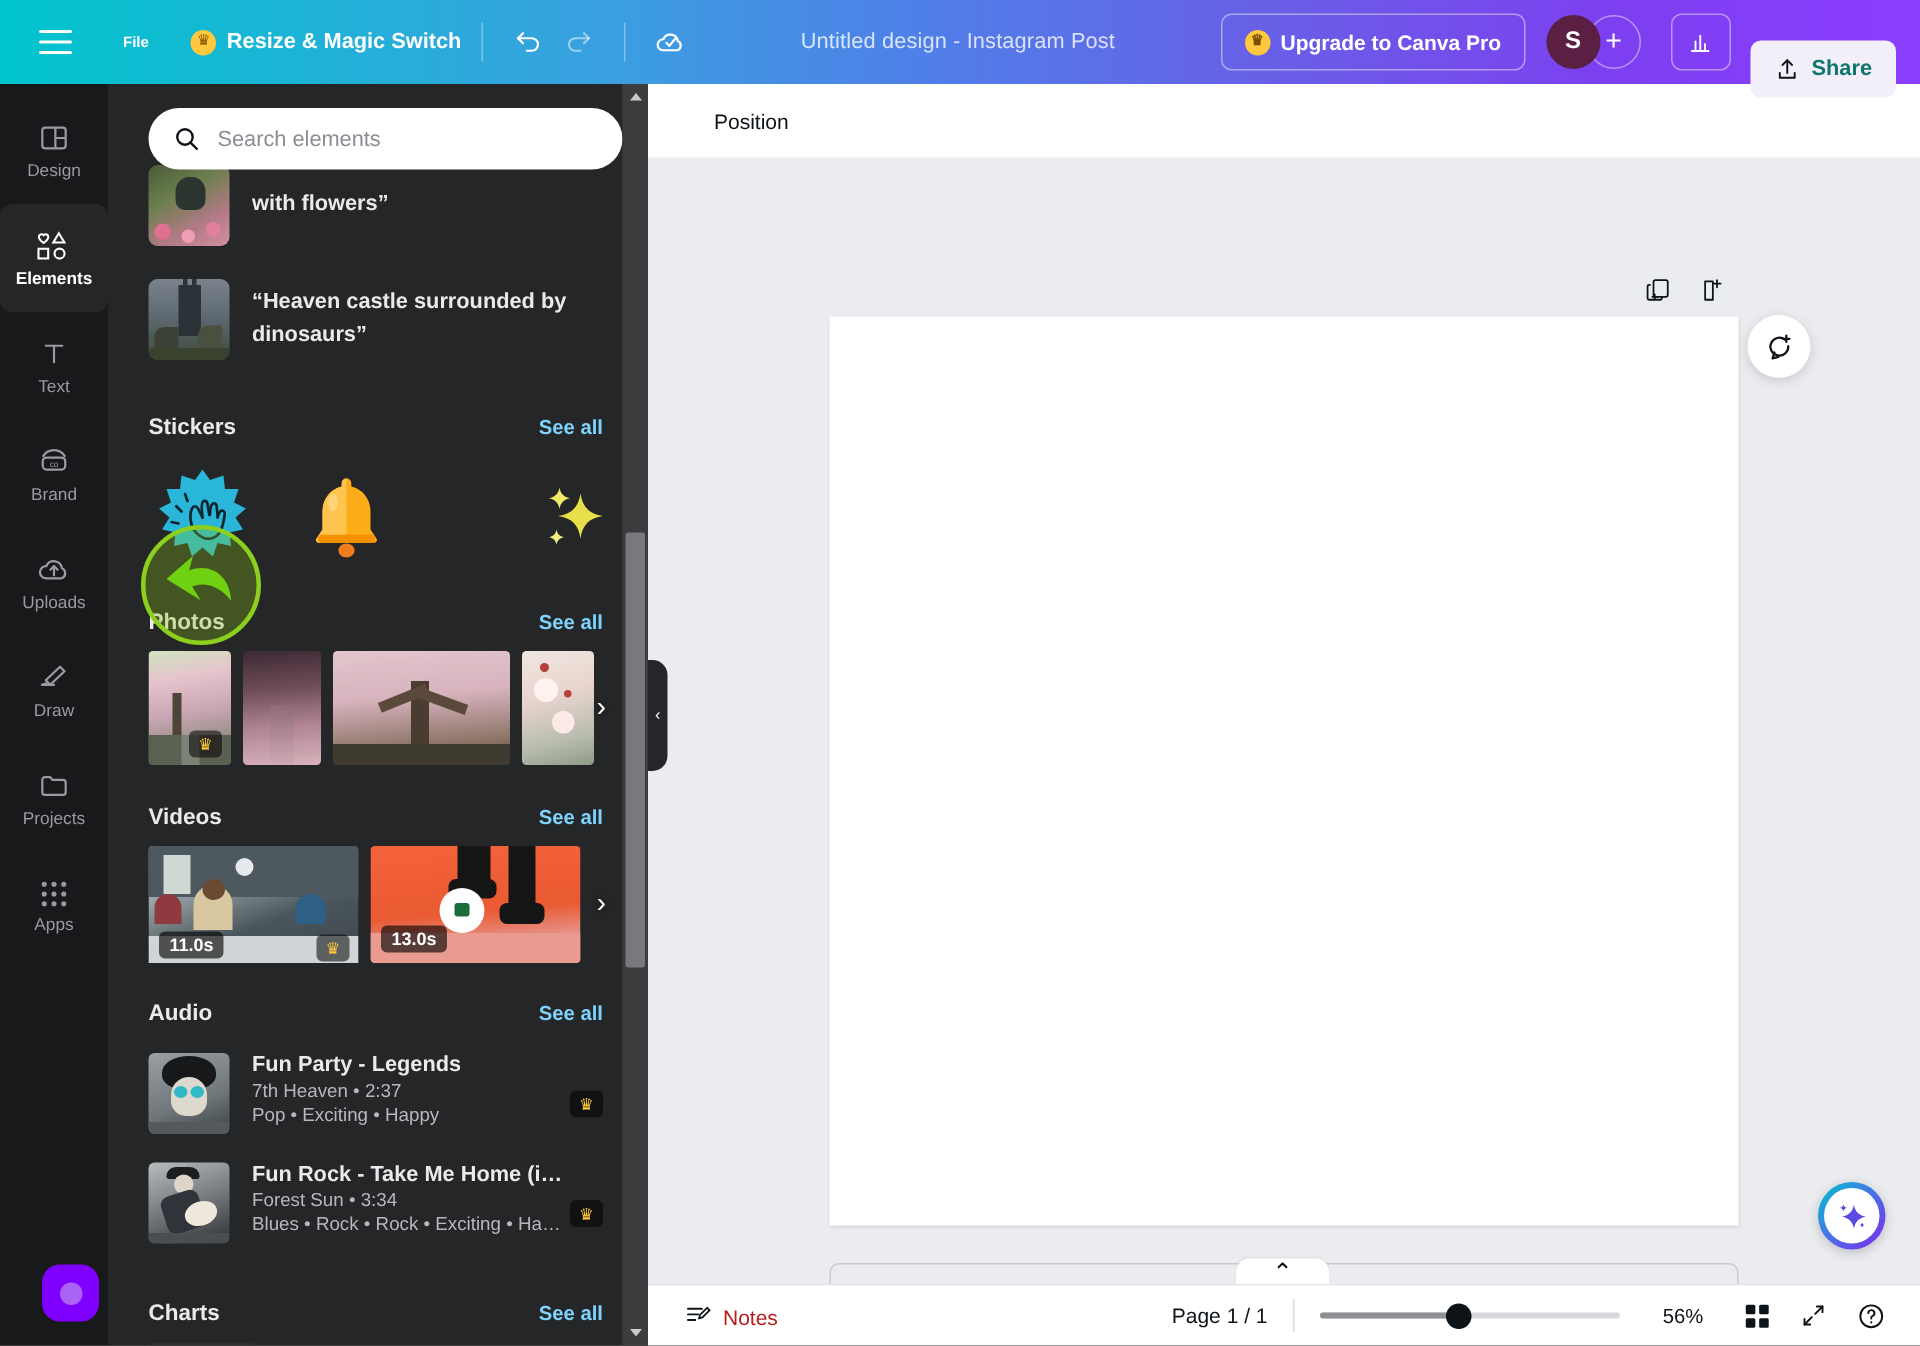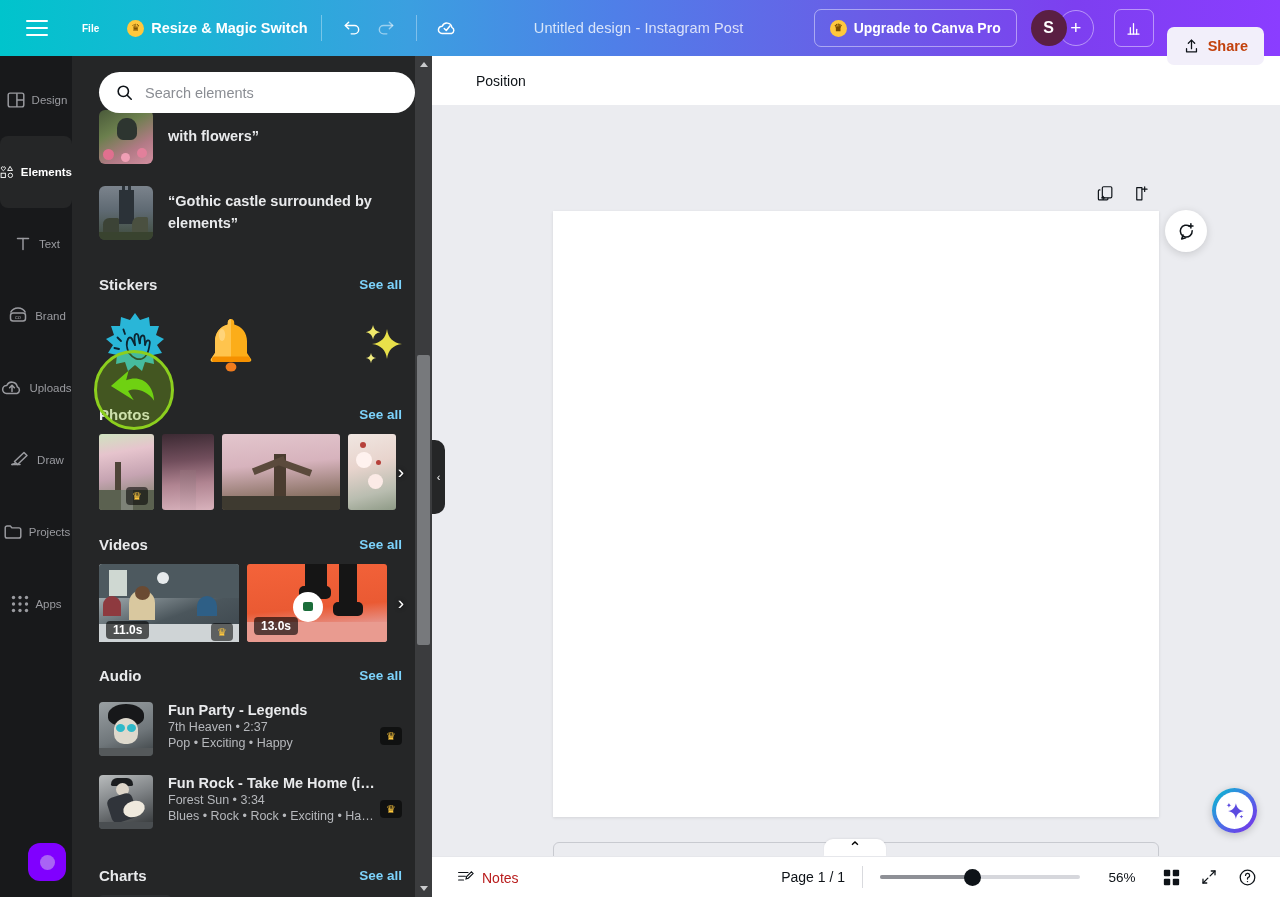--- a/index.html
+++ b/index.html
@@ -52,31 +52,31 @@
     color: #fff; font-size: 19px; display: flex; align-items: center;
     justify-content: center; cursor: pointer;
   }
   .tb-stats {
     width: 40px; height: 38px; border: 1.2px solid rgba(255,255,255,.45);
     border-radius: 7px; display: flex; align-items: center; justify-content: center;
     margin-left: 14px; cursor: pointer;
   }
   .tb-share {
     display: flex; align-items: center; gap: 8px; height: 38px; padding: 0 16px;
-    background: #f2effa; border-radius: 7px; color: #c2410c; font-size: 14.5px;
+    background: #f2effa; border-radius: 7px; color: #0f766e; font-size: 14.5px;
     font-weight: bold; cursor: pointer; margin-left: 13px; margin-right: 16px; margin-top: 36px;
   }
 
   
   .rail {
     position: absolute; left: 0; top: 56px; width: 72px; height: 841px;
     background: #18191b; z-index: 30;
   }
   .rail-item {
-    width: 72px; height: 72px; display: flex; flex-direction: row;
+    width: 72px; height: 72px; display: flex; flex-direction: column;
     align-items: center; justify-content: center; gap: 5px; cursor: pointer;
     color: #9a9ba0; font-size: 11.5px;
   }
   .rail-item.active { background: #252627; border-radius: 8px; color: #fff; font-weight: bold; }
   .rail-item svg { display: block; }
 
   
   .panel {
     position: absolute; left: 72px; top: 56px; width: 360px; height: 841px;
     background: #252627; overflow: hidden; z-index: 20;
@@ -411,21 +411,21 @@
 
       <div class="prompt-row" style="margin-top:6px;">
         <div class="prompt-thumb" style="background:linear-gradient(180deg,#7b838c 0%,#5f6a73 45%,#3d4a3a 100%);">
           <div style="position:absolute;left:20px;top:4px;width:15px;height:34px;background:#2b3238;"></div>
           <div style="position:absolute;left:23px;top:0;width:3px;height:9px;background:#2b3238;"></div>
           <div style="position:absolute;left:29px;top:0;width:3px;height:9px;background:#2b3238;"></div>
           <div style="position:absolute;left:4px;bottom:6px;width:16px;height:16px;background:#3c4336;border-radius:40% 10% 0 0;"></div>
           <div style="position:absolute;right:5px;bottom:6px;width:16px;height:17px;background:#4a5040;border-radius:40% 10% 0 0;"></div>
           <div style="position:absolute;left:0;bottom:0;width:54px;height:8px;background:#39432f;"></div>
         </div>
-        <div class="prompt-text">“Gothic castle surrounded by elements”</div>
+        <div class="prompt-text">“Heaven castle surrounded by dinosaurs”</div>
       </div>
 
       <div style="height:28px;"></div>
       <div class="sec-head">
         <span class="sec-title">Stickers</span>
         <span class="see-all">See all</span>
       </div>
       <div class="sticker-row">
         <div class="sticker">
           <svg viewBox="0 0 72 72" width="72" height="72">

